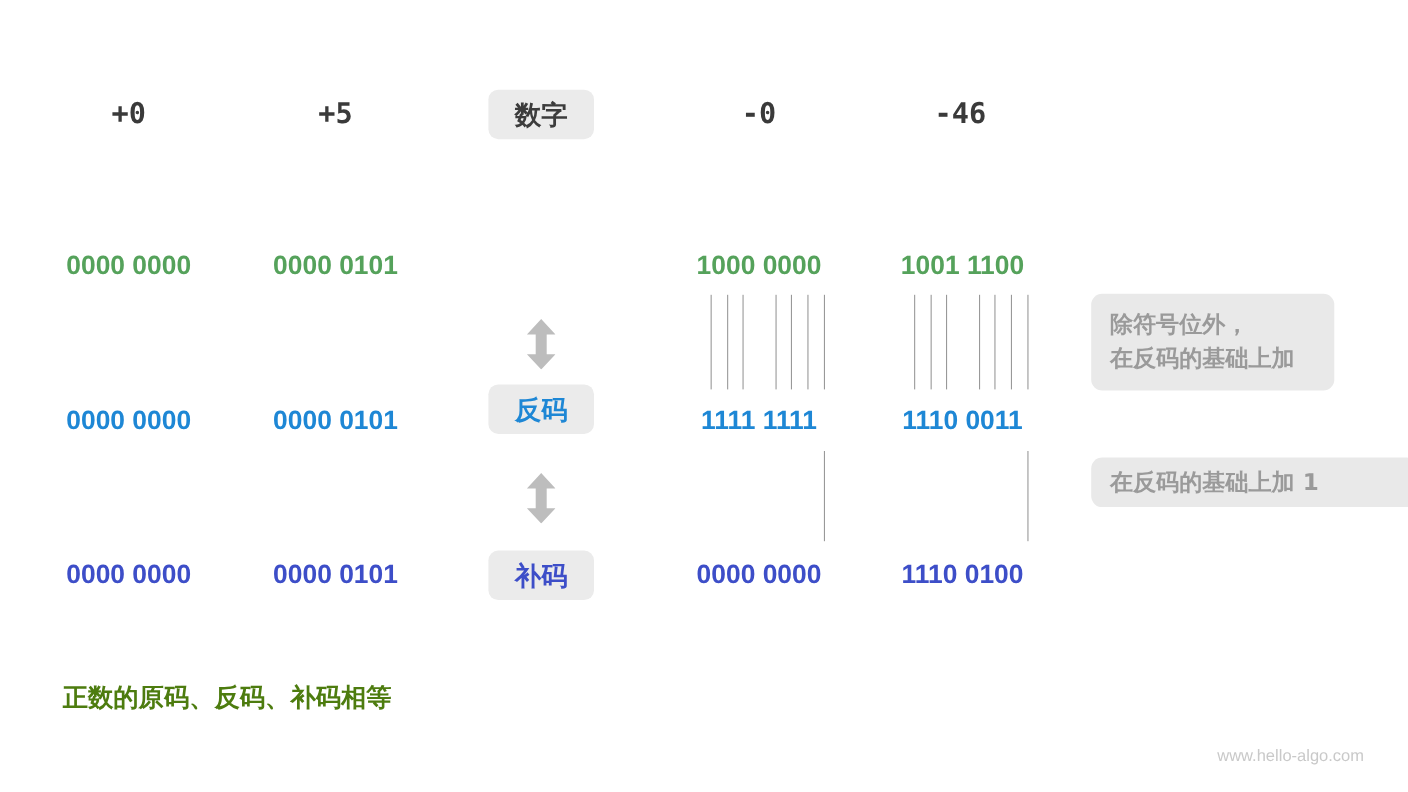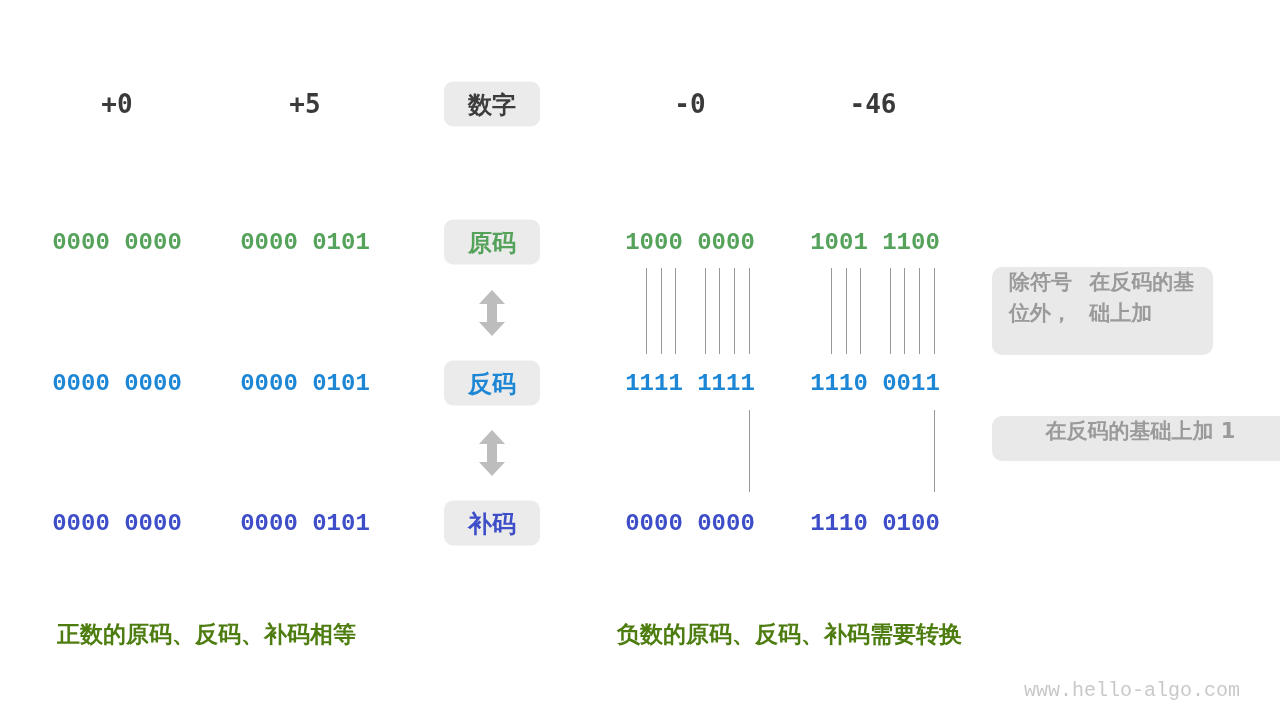--- a/index.html
+++ b/index.html
@@ -1,52 +1,49 @@
 <!DOCTYPE html>
 <html><head>
 <meta charset="utf-8">
 <style>
   html,body{margin:0;padding:0;background:#fff;}
   .canvas{position:relative;width:1280px;height:720px;background:#ffffff;overflow:hidden;
           font-family:"DejaVu Sans","Liberation Sans",sans-serif;}
   .center{position:absolute;transform:translate(-50%,-50%);white-space:nowrap;}
   .num{font-family:"DejaVu Sans Mono","Liberation Mono",monospace;font-weight:bold;font-size:26px;color:#3a3a3a;}
-  .bin{font-family:Liberation Mono, monospace;font-weight:bold;font-size:24px;}
+  .bin{font-family:Liberation Sans, sans-serif;font-weight:bold;font-size:24px;}
   .green{color:#55a25b;}
   .blue{color:#1e87d5;}
   .indigo{color:#3d4ec8;}
   .badge{position:absolute;transform:translate(-50%,-50%);min-width:96px;height:45px;background:#ebebeb;
          border-radius:9px;display:flex;align-items:center;justify-content:center;
          font-weight:bold;font-size:24px;padding:0 12px;box-sizing:border-box;}
   .badge-dark{color:#3c3c3c;}
   .tick{position:absolute;width:1px;background:#999999;}
   .note{position:absolute;background:#e9e9e9;border-radius:10px;color:#9a9a9a;font-weight:bold;font-size:21px;
-        display:flex;flex-direction:row;justify-content:center;padding:0 17px;box-sizing:border-box;line-height:31px;}
+        display:flex;flex-direction:column;justify-content:center;padding:0 17px;box-sizing:border-box;line-height:31px;}
   .caption{position:absolute;color:#4d7c0f;font-weight:bold;font-size:23px;white-space:nowrap;}
-  .watermark{position:absolute;color:#c9c9c9;font-family:Liberation Mono, monospace;font-size:20px;}
+  .watermark{position:absolute;color:#c9c9c9;font-family:Liberation Sans, sans-serif;font-size:15px;}
   .arrow{position:absolute;transform:translate(-50%,-50%);line-height:0;}
 </style>
 </head>
 <body>
 
 <div class="canvas">
 
   <div class="center num" style="left:117px;top:104px">+0</div>
   <div class="center num" style="left:305px;top:104px">+5</div>
   <div class="badge badge-dark" style="left:492px;top:104px">
     <span>数字</span>
   </div>
   <div class="center num" style="left:690px;top:104px">-0</div>
   <div class="center num" style="left:873px;top:104px">-46</div>
 
   <div class="center bin green" style="left:117px;top:242px">0000 0000</div>
   <div class="center bin green" style="left:305px;top:242px">0000 0101</div>
-  <div class="badge green" style="left:492px;top:242px">
-    <span>原码</span>
-  </div>
   <div class="center bin green" style="left:690px;top:242px">1000 0000</div>
   <div class="center bin green" style="left:875px;top:242px">1001 1100</div>
 
   <div class="tick" style="left:646px;top:268px;height:86px"></div>
   <div class="tick" style="left:661px;top:268px;height:86px"></div>
   <div class="tick" style="left:675px;top:268px;height:86px"></div>
   <div class="tick" style="left:705px;top:268px;height:86px"></div>
   <div class="tick" style="left:719px;top:268px;height:86px"></div>
   <div class="tick" style="left:734px;top:268px;height:86px"></div>
   <div class="tick" style="left:749px;top:268px;height:86px"></div>
@@ -60,21 +57,21 @@
   <div class="tick" style="left:934px;top:268px;height:86px"></div>
 
   <div class="arrow" style="left:492px;top:313px">
     <svg width="26" height="46" viewBox="0 0 26 46">
       <polygon points="13,0 26,14 18,14 18,32 26,32 13,46 0,32 8,32 8,14 0,14" fill="#bdbdbd"></polygon>
     </svg>
   </div>
 
   <div class="center bin blue" style="left:117px;top:383px">0000 0000</div>
   <div class="center bin blue" style="left:305px;top:383px">0000 0101</div>
-  <div class="badge blue" style="left:492px;top:383px">
+  <div class="badge blue" style="left:492px;top:372px">
     <span>反码</span>
   </div>
   <div class="center bin blue" style="left:690px;top:383px">1111 1111</div>
   <div class="center bin blue" style="left:875px;top:383px">1110 0011</div>
 
   <div class="tick" style="left:749px;top:410px;height:82px"></div>
   <div class="tick" style="left:934px;top:410px;height:82px"></div>
 
   <div class="arrow" style="left:492px;top:453px">
     <svg width="26" height="46" viewBox="0 0 26 46">
@@ -92,17 +89,16 @@
 
   <div class="note" style="left:992px;top:267px;width:221px;height:88px">
     <div>除符号位外，</div>
     <div>在反码的基础上加</div>
   </div>
   <div class="note" style="left:992px;top:416px;width:297px;height:45px">
     <div>在反码的基础上加 1</div>
   </div>
 
   <div class="caption" style="left:57px;top:619px">正数的原码、反码、补码相等</div>
-  <div class="caption" style="left:617px;top:619px">负数的原码、反码、补码需要转换</div>
 
   <div class="watermark" style="right:40px;top:679px">www.hello-algo.com</div>
 
 </div>
 
 </body></html>

